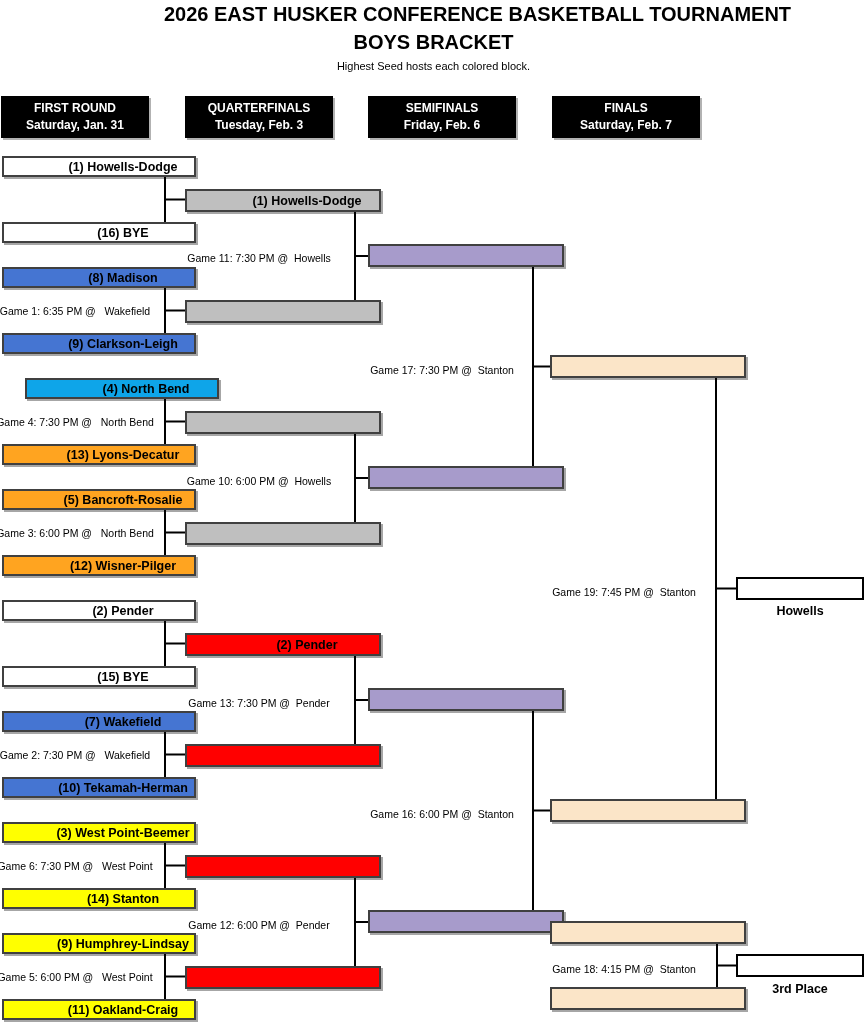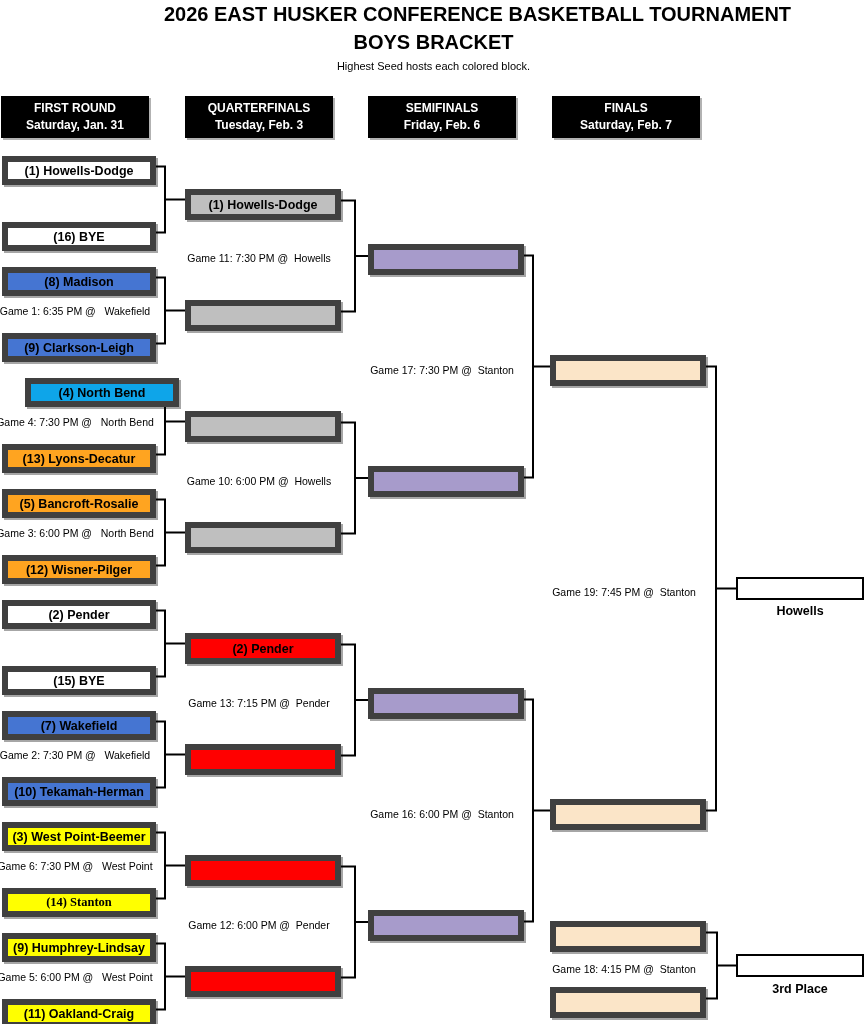--- a/index.html
+++ b/index.html
@@ -6,23 +6,23 @@
   #bracket{position:relative;width:867px;height:1024px;background:#fff;overflow:hidden;}
   .title{position:absolute;left:0;width:100%;text-align:center;font-weight:bold;color:#000;}
   #main-title{top:3px;font-size:20px;margin-left:44px;}
   #sub-title{top:31px;font-size:20px;}
   #note{top:60px;font-size:11px;font-weight:normal;}
   .lines{position:absolute;left:0;top:0;}
   .hdr{position:absolute;top:96px;width:148px;height:42px;background:#000;color:#fff;
        text-align:center;font-weight:bold;font-size:12px;box-sizing:border-box;padding-top:4px;
        box-shadow:2px 2px 0 rgba(0,0,0,0.3);}
   .hl{display:block;line-height:17px;white-space:pre;}
-  .slot{position:absolute;border:6px solid #404040;display:flex;align-items:center;justify-content:center;
+  .slot{position:absolute;border:2px solid #404040;display:flex;align-items:center;justify-content:center;
         font-weight:bold;font-size:12.5px;color:#000;white-space:nowrap;
-        box-shadow:2px 2px 0 rgba(0,0,0,0.35);}
+        box-shadow:2px 2px 0 rgba(0,0,0,0.35);padding-left:48px;}
   .w1{left:2px;width:142px;height:17px;}
   .w2{width:144px;height:19px;}
   .c2{left:185px;}
   .c3{left:368px;}
   .c4{left:550px;}
   .plain{position:absolute;border:2px solid #000;background:#fff;width:124px;height:19px;}
   .lbl{position:absolute;font-weight:bold;font-size:12.5px;text-align:center;color:#000;}
   .game{position:absolute;font-size:10.5px;color:#000;display:flex;align-items:center;
         justify-content:center;white-space:pre;height:14px;}
 </style>
@@ -78,21 +78,21 @@
   <div class="slot w1" style="top: 333px; background: rgb(69, 117, 210);">(9) Clarkson-Leigh</div>
   <div class="slot w1" style="top: 378px; background: #0ea5e9; margin-left: 23px;">(4) North Bend</div>
   <div class="slot w1" style="top: 444px; background: rgb(255, 164, 32);">(13) Lyons-Decatur</div>
   <div class="slot w1" style="top: 489px; background: rgb(255, 164, 32);">(5) Bancroft-Rosalie</div>
   <div class="slot w1" style="top: 555px; background: rgb(255, 164, 32);">(12) Wisner-Pilger</div>
   <div class="slot w1" style="top: 600px; background: rgb(255, 255, 255);">(2) Pender</div>
   <div class="slot w1" style="top: 666px; background: rgb(255, 255, 255);">(15) BYE</div>
   <div class="slot w1" style="top: 711px; background: rgb(69, 117, 210);">(7) Wakefield</div>
   <div class="slot w1" style="top: 777px; background: rgb(69, 117, 210);">(10) Tekamah-Herman</div>
   <div class="slot w1" style="top: 822px; background: rgb(255, 255, 0);">(3) West Point-Beemer</div>
-  <div class="slot w1" style="top: 888px; background: rgb(255, 255, 0); font-family: Liberation Serif, serif;">(14) Stanton</div>
+  <div class="slot w1" style="top: 888px; background: rgb(255, 255, 0);">(14) Stanton</div>
   <div class="slot w1" style="top: 933px; background: rgb(255, 255, 0);">(9) Humphrey-Lindsay</div>
   <div class="slot w1" style="top: 999px; background: rgb(255, 255, 0);">(11) Oakland-Craig</div>
 
   <div class="game" style="left:2px;top:304px;width:146px">Game 1: 6:35 PM @   Wakefield</div>
   <div class="game" style="left:2px;top:415px;width:146px">Game 4: 7:30 PM @   North Bend</div>
   <div class="game" style="left:2px;top:526px;width:146px">Game 3: 6:00 PM @   North Bend</div>
   <div class="game" style="left:2px;top:748px;width:146px">Game 2: 7:30 PM @   Wakefield</div>
   <div class="game" style="left:2px;top:859px;width:146px">Game 6: 7:30 PM @   West Point</div>
   <div class="game" style="left:2px;top:970px;width:146px">Game 5: 6:00 PM @   West Point</div>
 
@@ -100,21 +100,21 @@
   <div class="slot w2 c2" style="top: 300px; background: rgb(191, 191, 191);"></div>
   <div class="slot w2 c2" style="top: 411px; background: rgb(191, 191, 191);"></div>
   <div class="slot w2 c2" style="top: 522px; background: rgb(191, 191, 191);"></div>
   <div class="slot w2 c2" style="top: 633px; background: rgb(255, 0, 0);">(2) Pender</div>
   <div class="slot w2 c2" style="top: 744px; background: rgb(255, 0, 0);"></div>
   <div class="slot w2 c2" style="top: 855px; background: rgb(255, 0, 0);"></div>
   <div class="slot w2 c2" style="top: 966px; background: rgb(255, 0, 0);"></div>
 
   <div class="game" style="left:185px;top:251px;width:148px">Game 11: 7:30 PM @  Howells</div>
   <div class="game" style="left:185px;top:474px;width:148px">Game 10: 6:00 PM @  Howells</div>
-  <div class="game" style="left:185px;top:696px;width:148px">Game 13: 7:15 PM @  Pender</div>
+  <div class="game" style="left:185px;top:696px;width:148px">Game 13: 7:30 PM @  Pender</div>
   <div class="game" style="left:185px;top:918px;width:148px">Game 12: 6:00 PM @  Pender</div>
 
   <div class="slot w2 c3" style="top: 244px; background: rgb(167, 155, 203);"></div>
   <div class="slot w2 c3" style="top: 466px; background: rgb(167, 155, 203);"></div>
   <div class="slot w2 c3" style="top: 688px; background: rgb(167, 155, 203);"></div>
   <div class="slot w2 c3" style="top: 910px; background: rgb(167, 155, 203);"></div>
 
   <div class="game" style="left:368px;top:363px;width:148px">Game 17: 7:30 PM @  Stanton</div>
   <div class="game" style="left:368px;top:807px;width:148px">Game 16: 6:00 PM @  Stanton</div>
 

